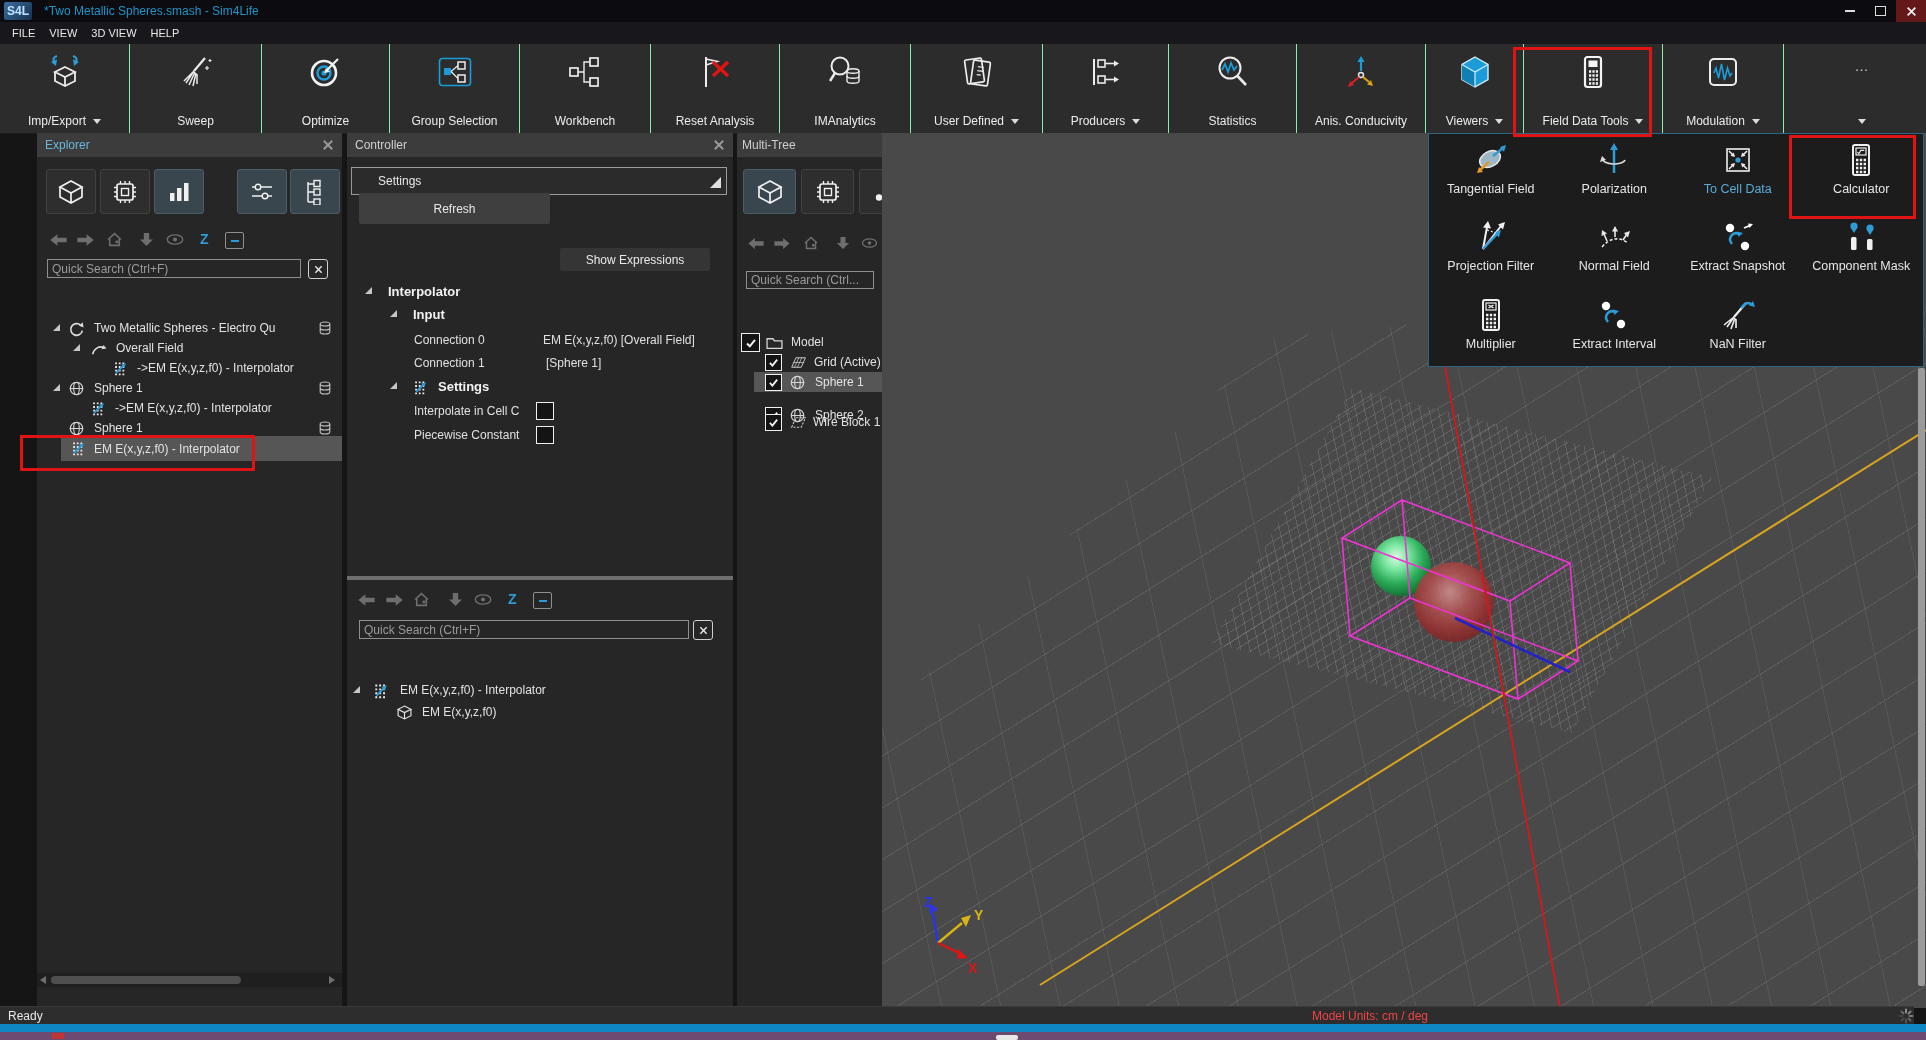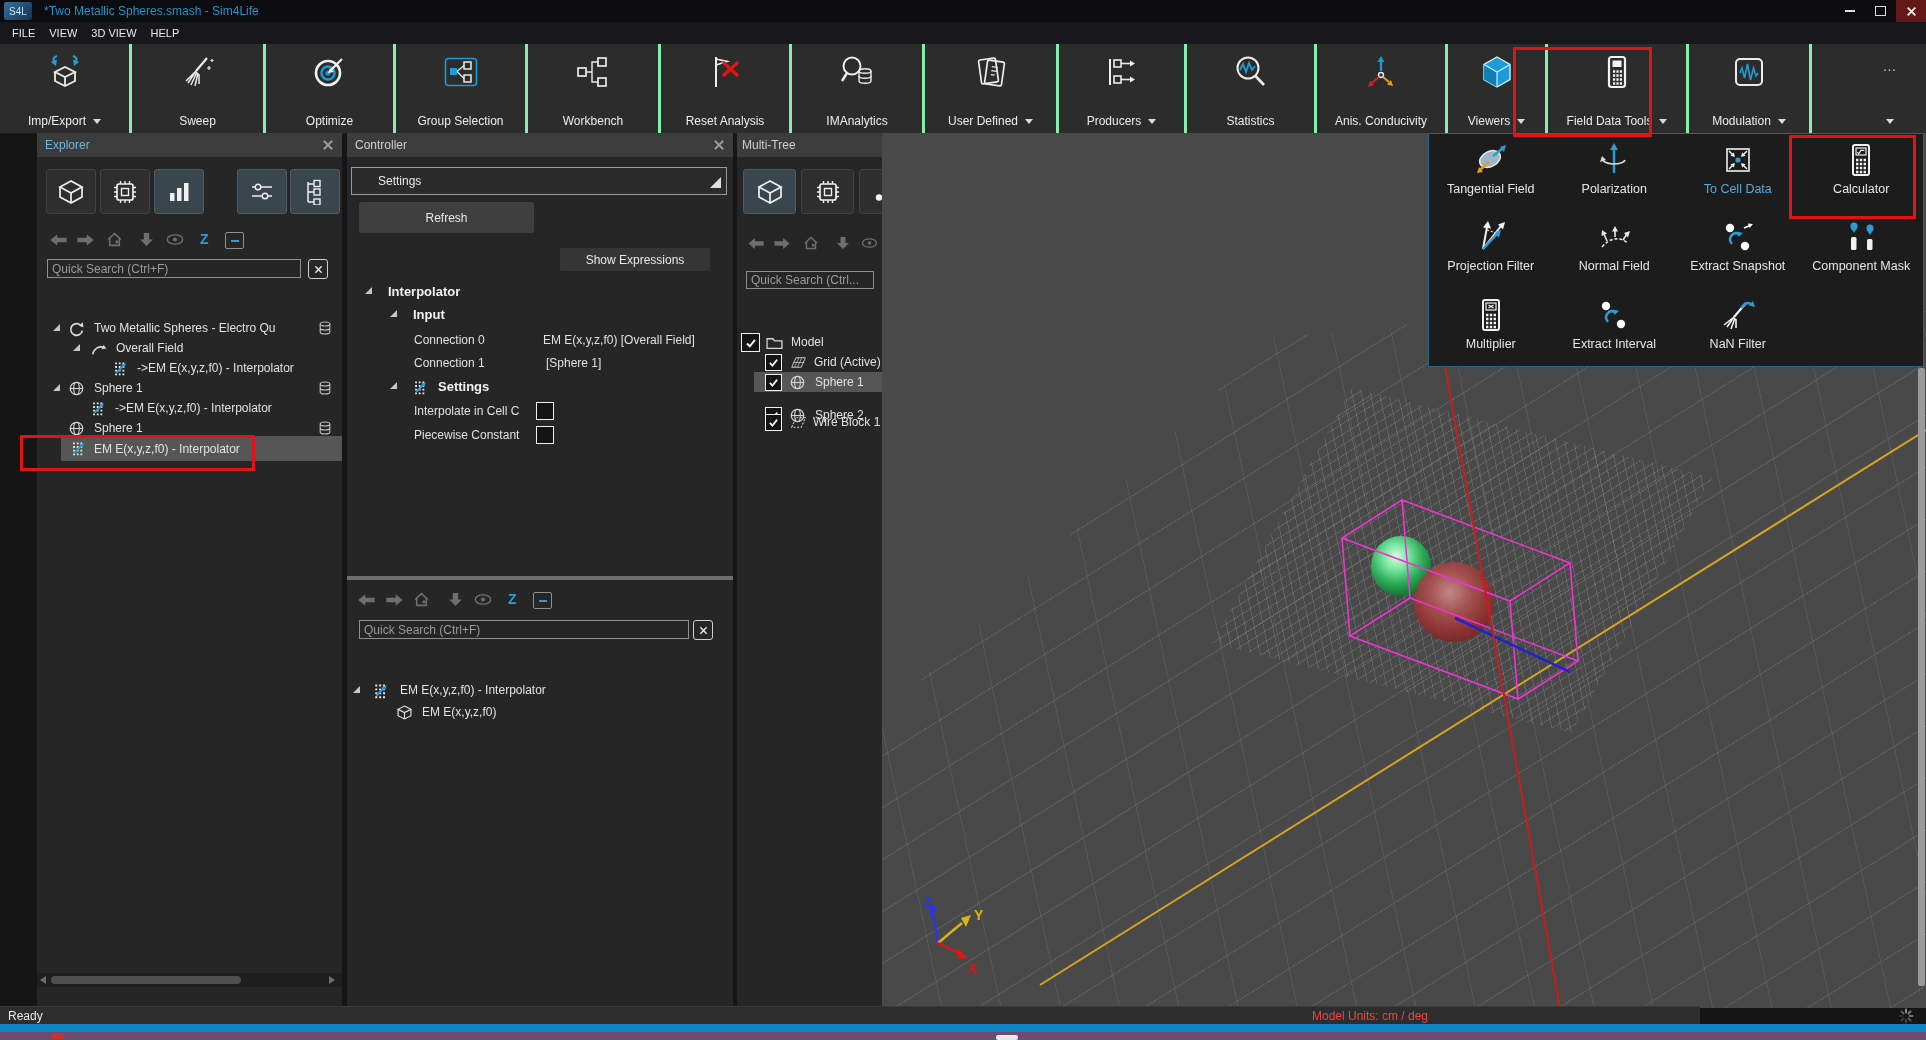--- a/index.html
+++ b/index.html
@@ -3,36 +3,36 @@
 <meta charset="utf-8">
 <style>
   html,body{margin:0;padding:0;background:#000;}
   .app{position:relative;width:1926px;height:1040px;background:#151515;overflow:hidden;
        font-family:"Liberation Sans",sans-serif;color:#e2e2e2;-webkit-font-smoothing:antialiased;}
 
   
   .titlebar{position:absolute;left:0;top:0;width:1926px;height:22px;background:#0b0b10;}
   .logo{position:absolute;left:4px;top:2px;width:28px;height:18px;border-radius:2px;
         background:linear-gradient(135deg,#3a6f9e,#16314e);display:flex;align-items:center;justify-content:center;
-        font-size:10px;font-weight:normal;color:#bfe3ff;letter-spacing:0;}
+        font-size:12px;font-weight:bold;color:#bfe3ff;letter-spacing:0;}
   .wintitle{position:absolute;left:44px;top:0;height:22px;line-height:22px;font-size:12px;color:#1d96c8;}
   .winbtn{position:absolute;top:0;width:28px;height:22px;display:flex;align-items:center;justify-content:center;}
   .winbtn.close{background:#641818;width:30px;}
   .glyph-min{width:10px;height:2px;background:#ddd;}
   .glyph-max{width:9px;height:8px;border:1.5px solid #ddd;}
 
   
   .menubar{position:absolute;left:0;top:22px;width:1926px;height:22px;background:#17171c;display:flex;align-items:center;border-bottom:1px solid #101013;}
   .menu-item{font-size:11px;color:#e8e8e8;margin-left:14px;}
   .menu-item:first-child{margin-left:12px;}
 
   
   .toolbar{position:absolute;left:0;top:44px;width:1926px;height:89px;background:#2c2c2c;display:fl
 ex;display:flex;border-bottom:1px solid #1c1c1c;}
-  .tb-item{position:relative;height:100%;border-right:3px solid #86efac;display:flex;flex-direction:column;align-items:center;justify-content:flex-start;}
+  .tb-item{position:relative;height:100%;border-right:1px solid #86efac;display:flex;flex-direction:column;align-items:center;justify-content:flex-start;}
   .tb-ico{margin-top:8px;height:40px;display:flex;align-items:center;justify-content:center;}
   .tb-label{position:absolute;bottom:5px;width:100%;text-align:center;font-size:12px;color:#ececec;white-space:nowrap;}
   .dd-arrow{display:inline-block;width:0;height:0;border-left:4.5px solid transparent;border-right:4.5px solid transparent;border-top:5.5px solid #dcdcdc;margin-left:7px;vertical-align:middle;}
   .tb-more{font-size:14px;color:#cfcfcf;letter-spacing:1px;margin-top:14px;}
 
   
   .panel{position:absolute;background:#262626;margin-left:37px;}
   .panel-header{position:absolute;left:0;top:0;right:0;height:24px;background:#3c3c3c;display:flex;align-items:center;}
   .panel-title{font-size:12px;color:#cfcfcf;margin-left:8px;}
   .panel-title.focus{color:#6cb6dc;}
@@ -98,21 +98,21 @@
   
   .fdt-menu{position:absolute;left:1428px;top:133px;width:494px;height:232px;background:#1c1c1c;
             border:1px solid #2d6484;z-index:30;display:grid;grid-template-columns:repeat(4,1fr);grid-template-rows:repeat(3,1fr);}
   .fdt-item{display:flex;flex-direction:column;align-items:center;justify-content:flex-start;padding-top:7px;}
   .fdt-item .flabel{font-size:12.5px;color:#e6e6e6;margin-top:3px;white-space:nowrap;}
   .fdt-item.hl .flabel{color:#58abd8;}
 
   .redbox{position:absolute;border:3px solid #e01414;z-index:40;}
 
   
-  .statusrow{position:absolute;left:0;top:1006px;width:1700px;height:18px;background:#2d2d2d;border-top:1px solid #3a3a3a;}
+  .statusrow{position:absolute;left:0;top:1006px;width:1894px;height:18px;background:#2d2d2d;border-top:1px solid #3a3a3a;padding-left:20px;}
   .progress{position:absolute;left:0;top:1024px;width:1926px;height:8px;background:#0e87c4;}
   .purplebar{position:absolute;left:0;top:1032px;width:1926px;height:8px;background:#6d4a70;}
 </style>
 </head>
 <body>
 
 <svg width="0" height="0" style="position:absolute">
   <defs>
     <symbol id="s-x" viewBox="0 0 10 10">
         <path d="M1.5,1.5 L8.5,8.5 M8.5,1.5 L1.5,8.5" stroke="currentColor" stroke-width="1.6" fill="none"></path>
@@ -540,21 +540,21 @@
     <div class="panel-header">
       <span class="panel-title">Controller</span>
       <svg class="panel-x">
           <use href="#s-x"></use>
         </svg>
     </div>
     <div class="ctl-select">
       <span>Settings</span>
       <span class="ctl-corner"></span>
     </div>
-    <div class="btn" style="left:12px;top:69px;width:175px;height:31px">Refresh</div>
+    <div class="btn" style="left:12px;top:60px;width:191px;height:31px">Refresh</div>
     <div class="btn" style="left:213px;top:115px;width:150px;height:23px;background:#353535">Show Expressions</div>
 
     <div class="prow" style="top:148px">
       <span class="exp" style="left:18px"></span>
       <span class="pbold" style="left:41px">Interpolator</span>
     </div>
     <div class="prow" style="top:171px">
       <span class="exp" style="left:43px"></span>
       <span class="pbold" style="left:66px">Input</span>
     </div>

